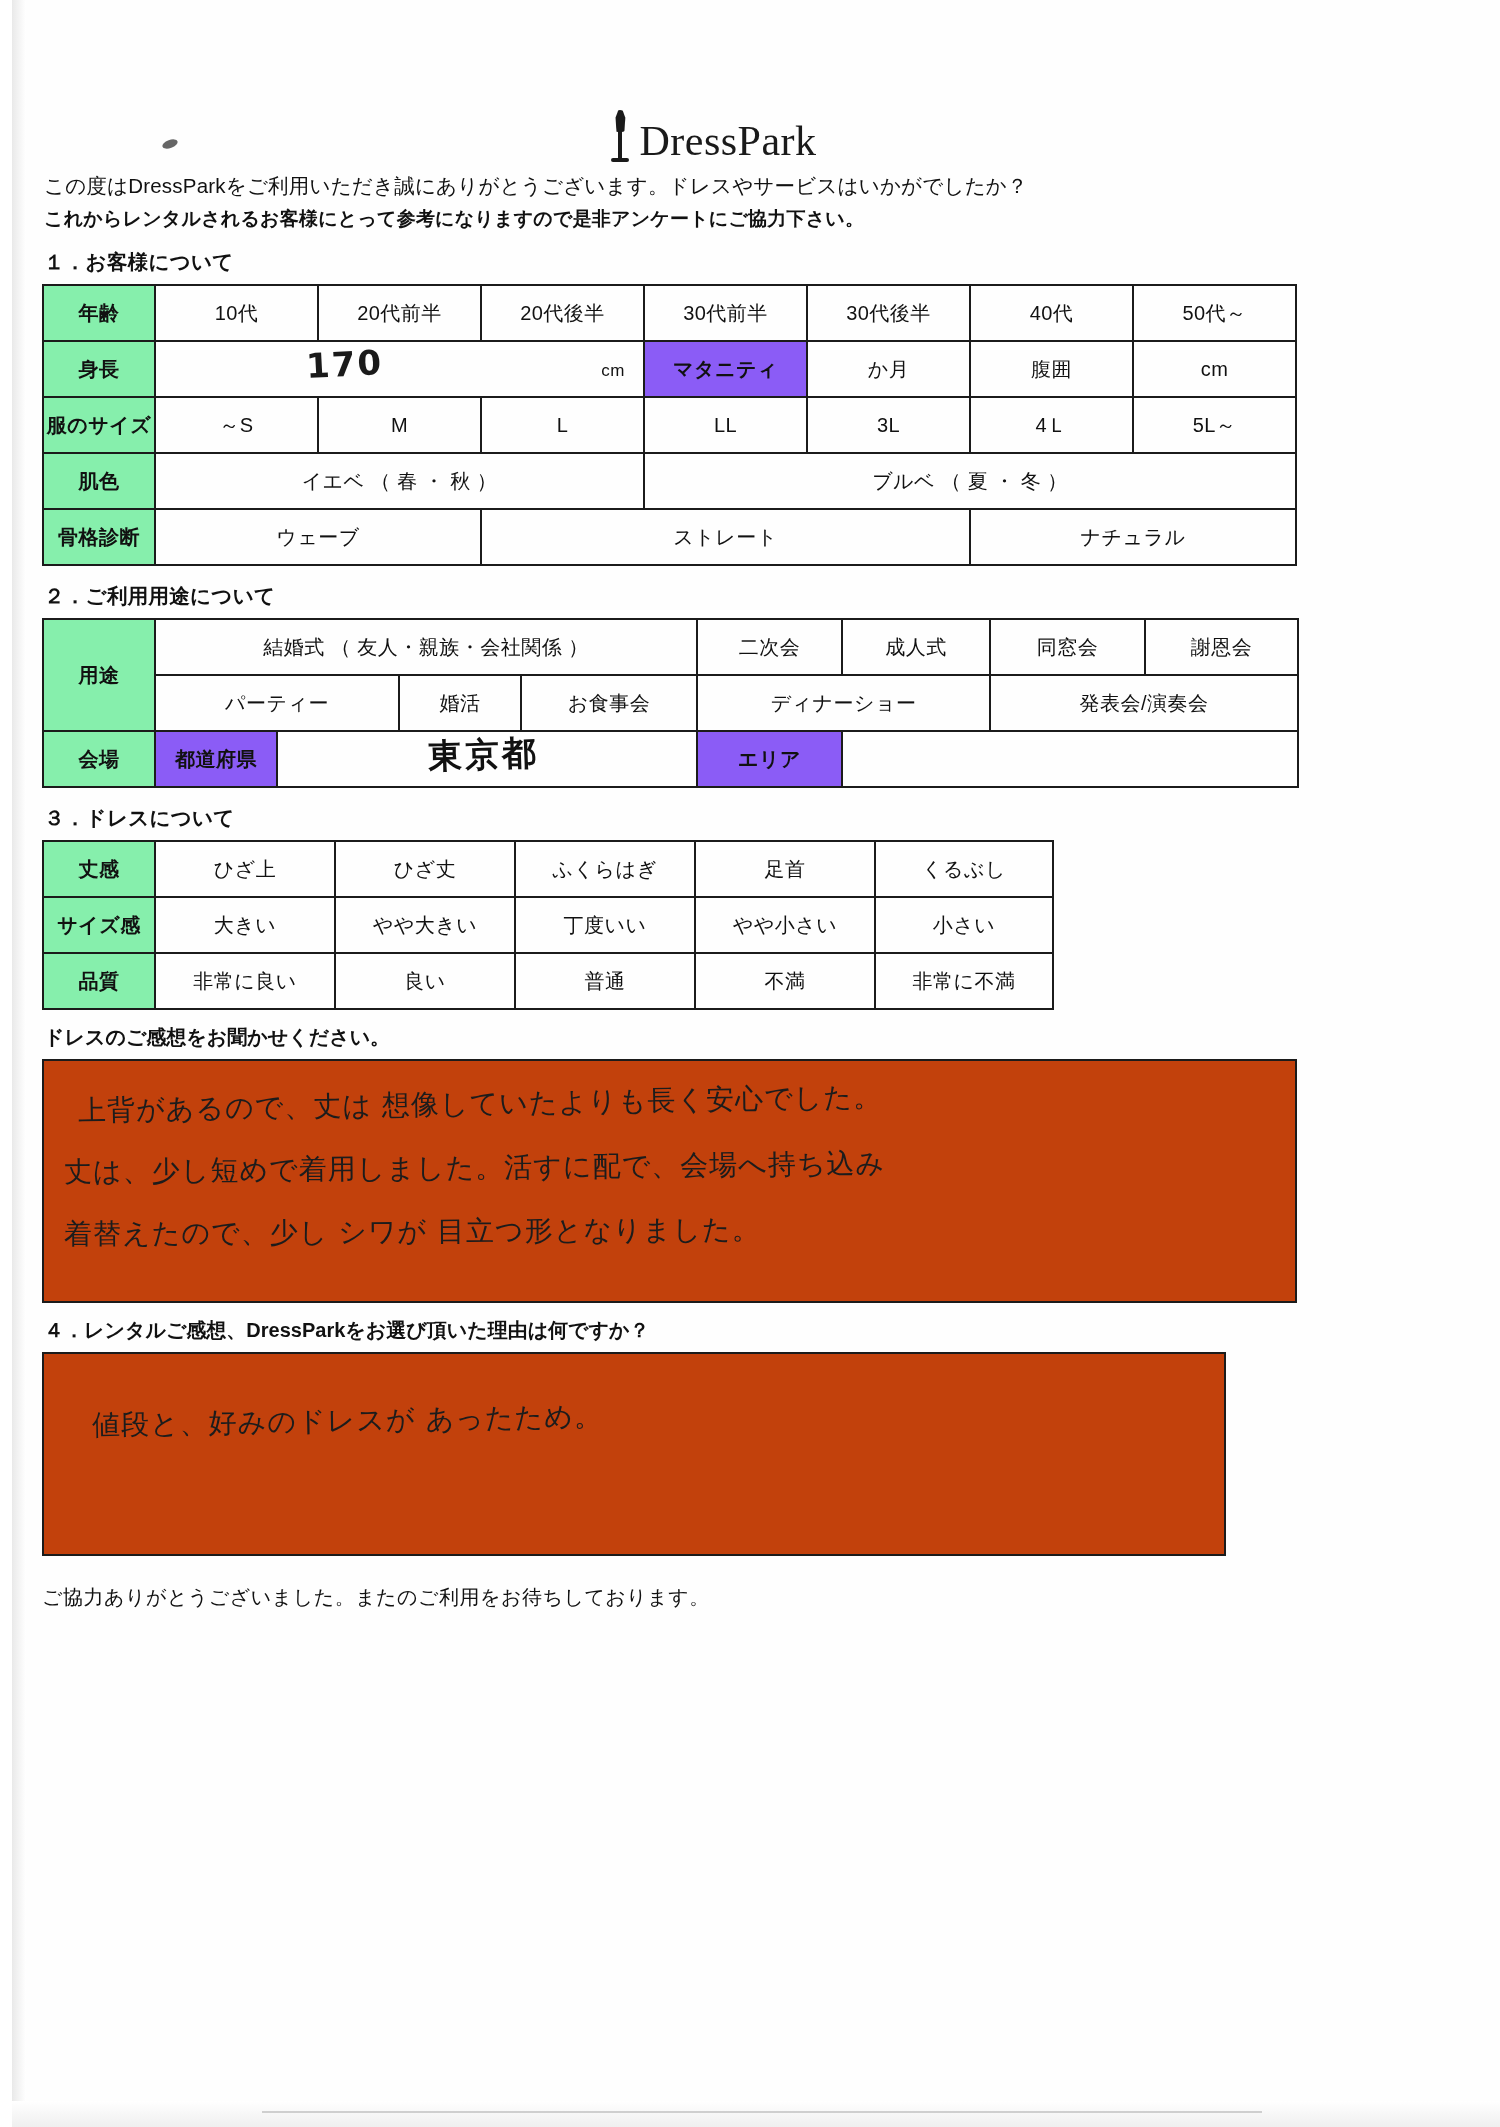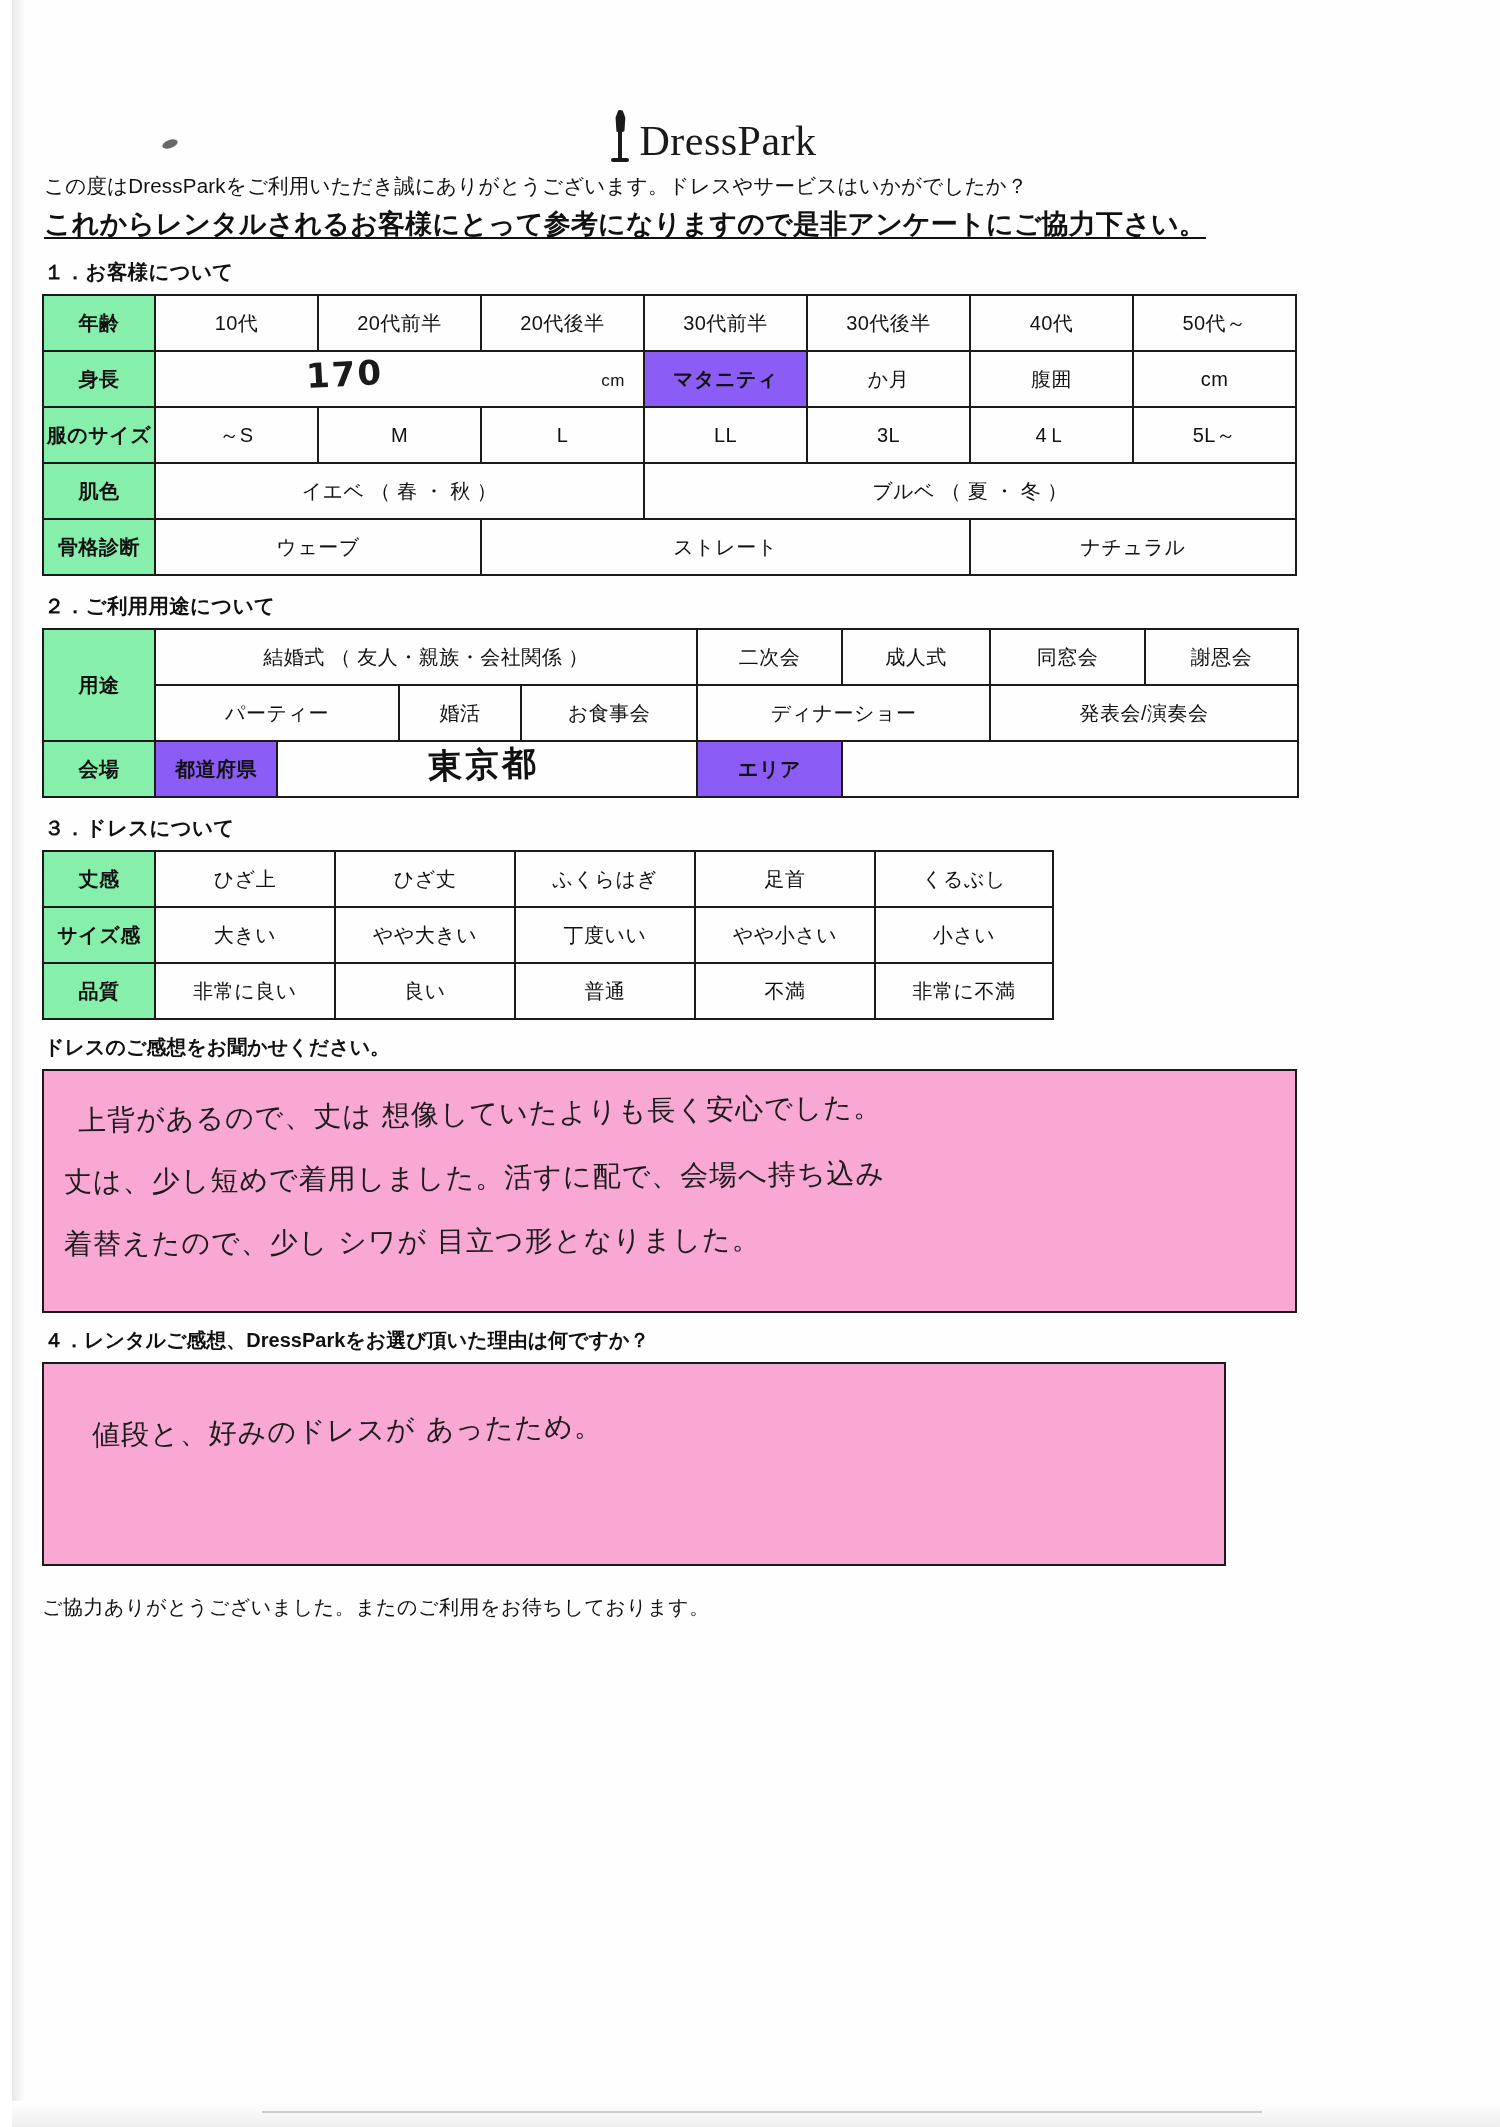--- a/index.html
+++ b/index.html
@@ -84,25 +84,24 @@
     transform: rotate(-20deg);
     opacity: .75;
   }
 
   .intro1 {
     font-size: 20.5px;
     letter-spacing: .2px;
     margin: 10px 0 6px 2px;
   }
   .intro2 {
-    font-size: 27px;
+    font-size: 19px;
     font-weight: bold;
     letter-spacing: .2px;
     margin: 0 0 16px 2px;
-    text-decoration: underline;
     text-underline-offset: 4px;
   }
   .section-title {
     font-size: 20.5px;
     font-weight: bold;
     margin: 16px 0 8px 2px;
     letter-spacing: .3px;
   }
   .note-title {
     font-size: 20px;
@@ -153,21 +152,21 @@
     font-weight: bold;
     transform: rotate(-3deg);
     letter-spacing: 2px;
   }
 
   
   .freebox {
     border: 2px solid #1b1b1b;
     width: 1251px;
     position: relative;
-    background: #f9a8d4;
+    background: #c2410c;
   }
   .box-impression { height: 240px; }
   .box-reason { height: 200px; width: 1180px; }
   .hw-line {
     position: absolute;
     font-size: 28px;
     font-family: "DejaVu Sans", sans-serif;
     color: #1c1c1c;
     white-space: nowrap;
     letter-spacing: 1px;

